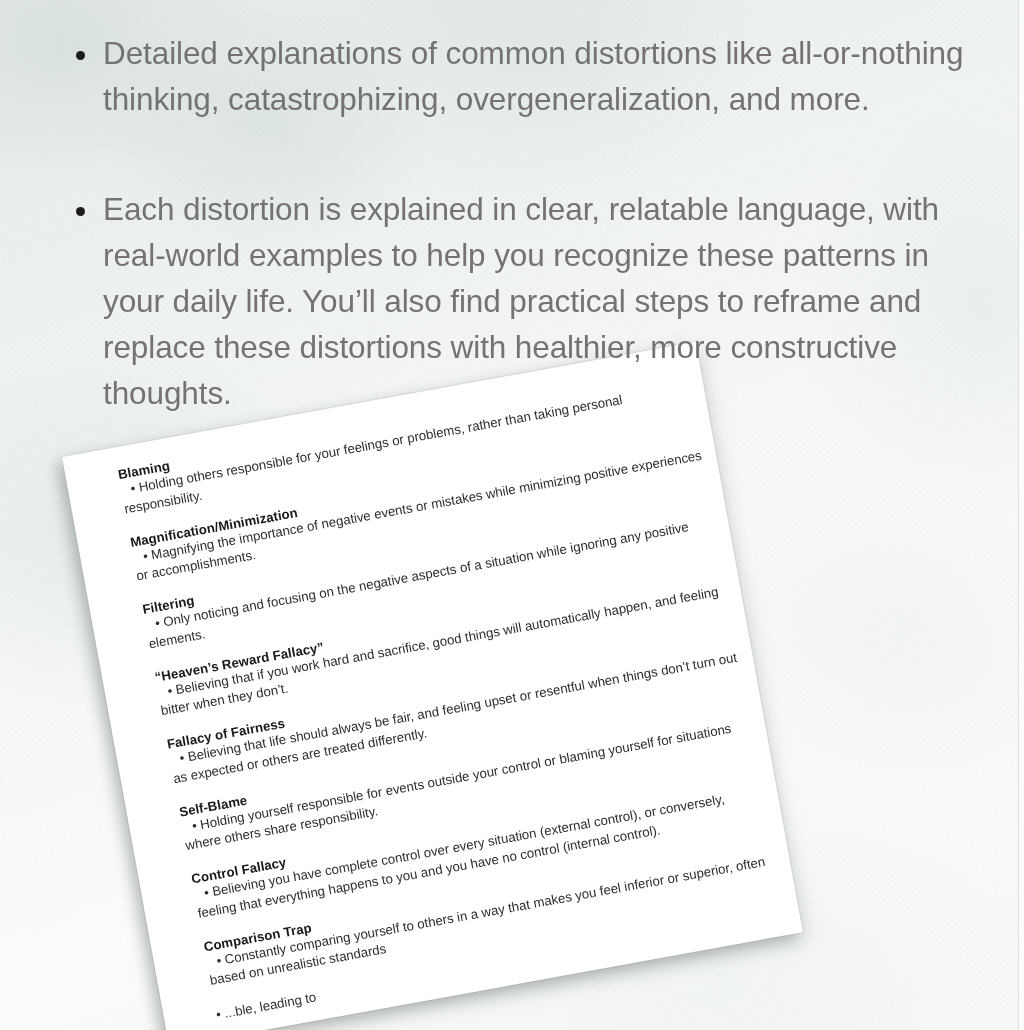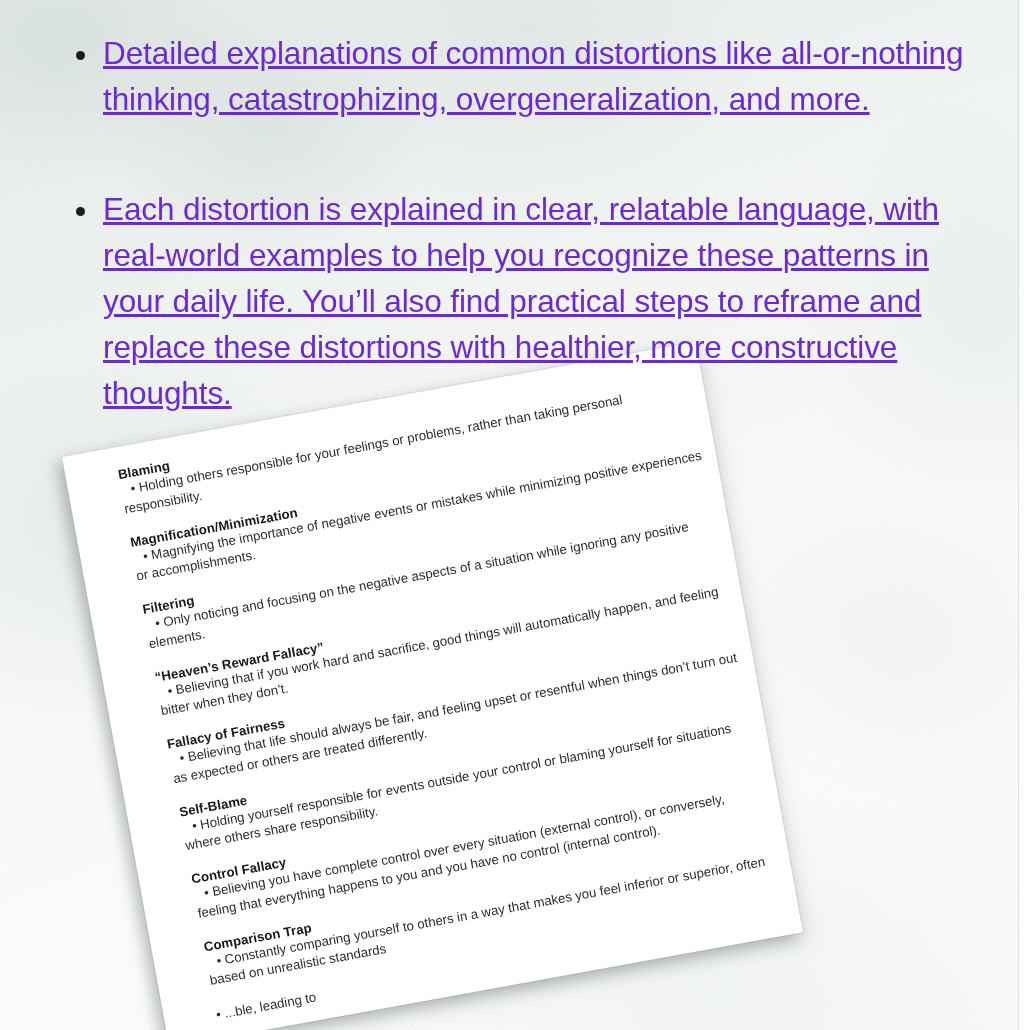--- a/index.html
+++ b/index.html
@@ -53,24 +53,23 @@
   .bullet-dot{
     flex:0 0 auto;
     width:9px;height:9px;border-radius:50%;
     background:#1d1d1d;
     margin-top:21px;margin-right:18px;
   }
   .bullet-text{
     flex:1 1 auto;
     font-size:31.5px;
     line-height:46px;
-    color:#6d28d9;
+    color:#737373;
     font-weight:400;
     letter-spacing:-.1px;
-    text-decoration:underline;
   }
   #bullet-1{margin-top:30px;}
   #bullet-2{margin-top:64px;}
 
   
   #paper-wrap{
     position:absolute;
     left:62px;top:457px;
     width:644px;height:600px;
     transform:rotate(-10.3deg);

